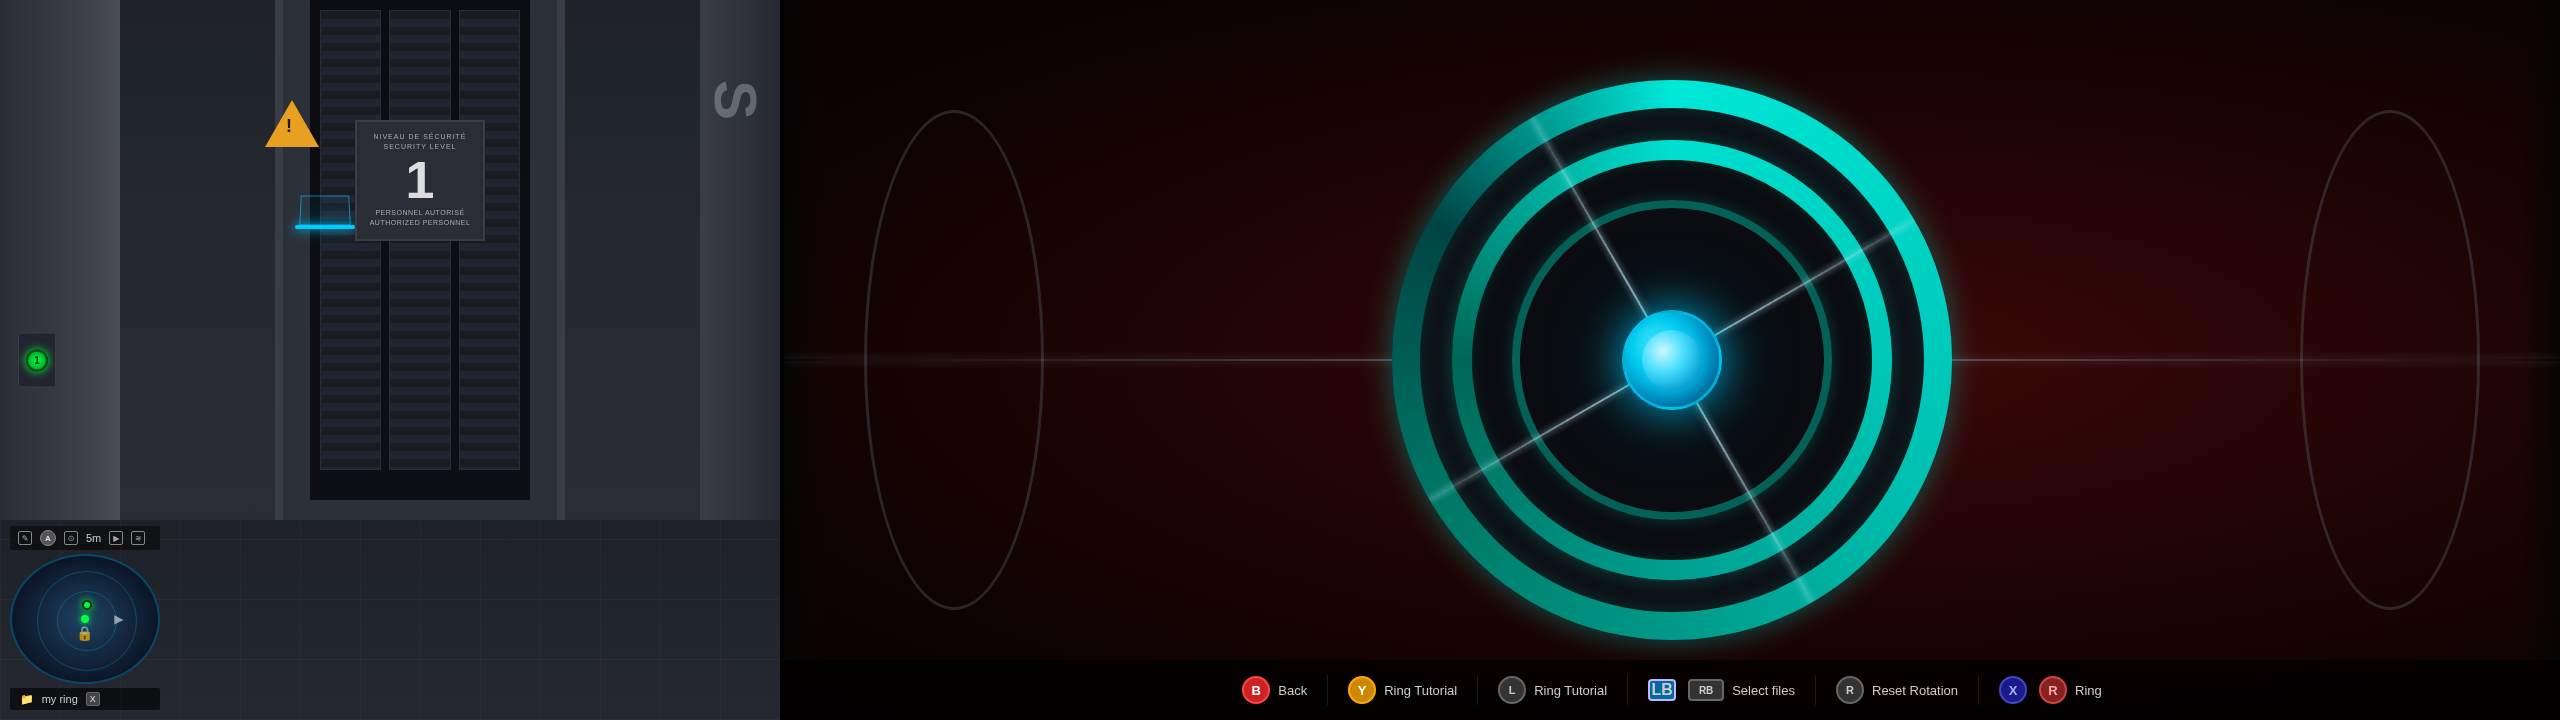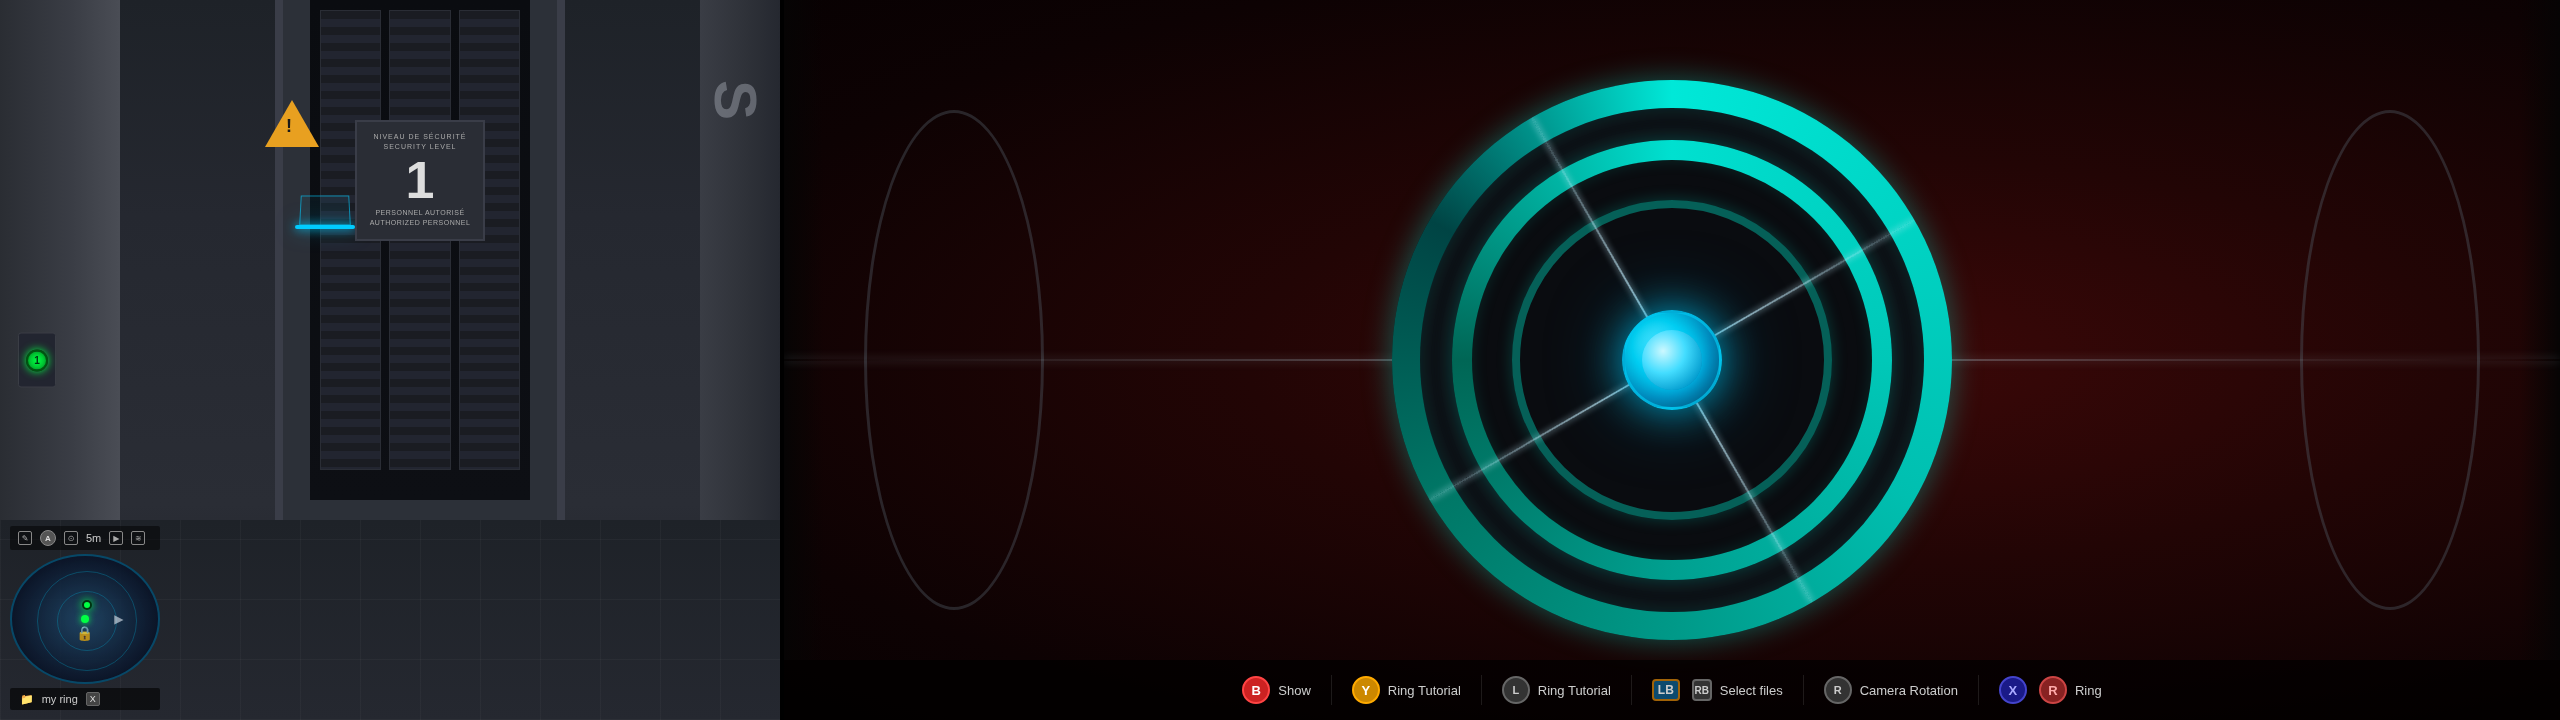--- a/index.html
+++ b/index.html
@@ -632,24 +632,24 @@
     }
 
     .btn-l {
       background: #333;
       border: 2px solid #666;
       color: #ccc;
       font-size: 11px;
     }
 
     .btn-lb {
-      background: #0c4a6e;
-      border: 2px solid #a16207;
+      background: #0369a1;
+      border: 2px solid #c4b5fd;
       color: #ccc;
-      font-size: 12px;
+      font-size: 16px;
       border-radius: 4px;
     }
 
     .btn-rb {
       background: #333;
       border: 2px solid #666;
       color: #ccc;
       font-size: 10px;
       border-radius: 4px;
     }
@@ -810,42 +810,42 @@
     </div>
 
     <div class="center-orb">
       <div class="center-orb-inner"></div>
     </div>
   </div>
 
   <div class="control-bar">
     <div class="control-item">
       <div class="btn-circle btn-b">B</div>
-      <span class="control-label">Show</span>
+      <span class="control-label">Back</span>
     </div>
     <div class="control-separator"></div>
     <div class="control-item">
       <div class="btn-circle btn-y">Y</div>
       <span class="control-label">Ring Tutorial</span>
     </div>
     <div class="control-separator"></div>
     <div class="control-item">
       <div class="btn-circle btn-l">L</div>
       <span class="control-label">Ring Tutorial</span>
     </div>
     <div class="control-separator"></div>
     <div class="control-item">
       <div class="btn-circle btn-lb" style="border-radius:4px;width:28px;height:22px;">LB</div>
-      <div class="btn-circle btn-rb" style="border-radius:4px;width:20px;height:22px;margin-left:4px;">RB</div>
+      <div class="btn-circle btn-rb" style="border-radius:4px;width:36px;height:22px;margin-left:4px;">RB</div>
       <span class="control-label">Select files</span>
     </div>
     <div class="control-separator"></div>
     <div class="control-item">
       <div class="btn-circle btn-r">R</div>
-      <span class="control-label">Camera Rotation</span>
+      <span class="control-label">Reset Rotation</span>
     </div>
     <div class="control-separator"></div>
     <div class="control-item">
       <div class="btn-circle btn-x">X</div>
       <div class="btn-circle btn-r2" style="margin-left:4px;">R</div>
       <span class="control-label">Ring</span>
     </div>
   </div>
 </div>
 

